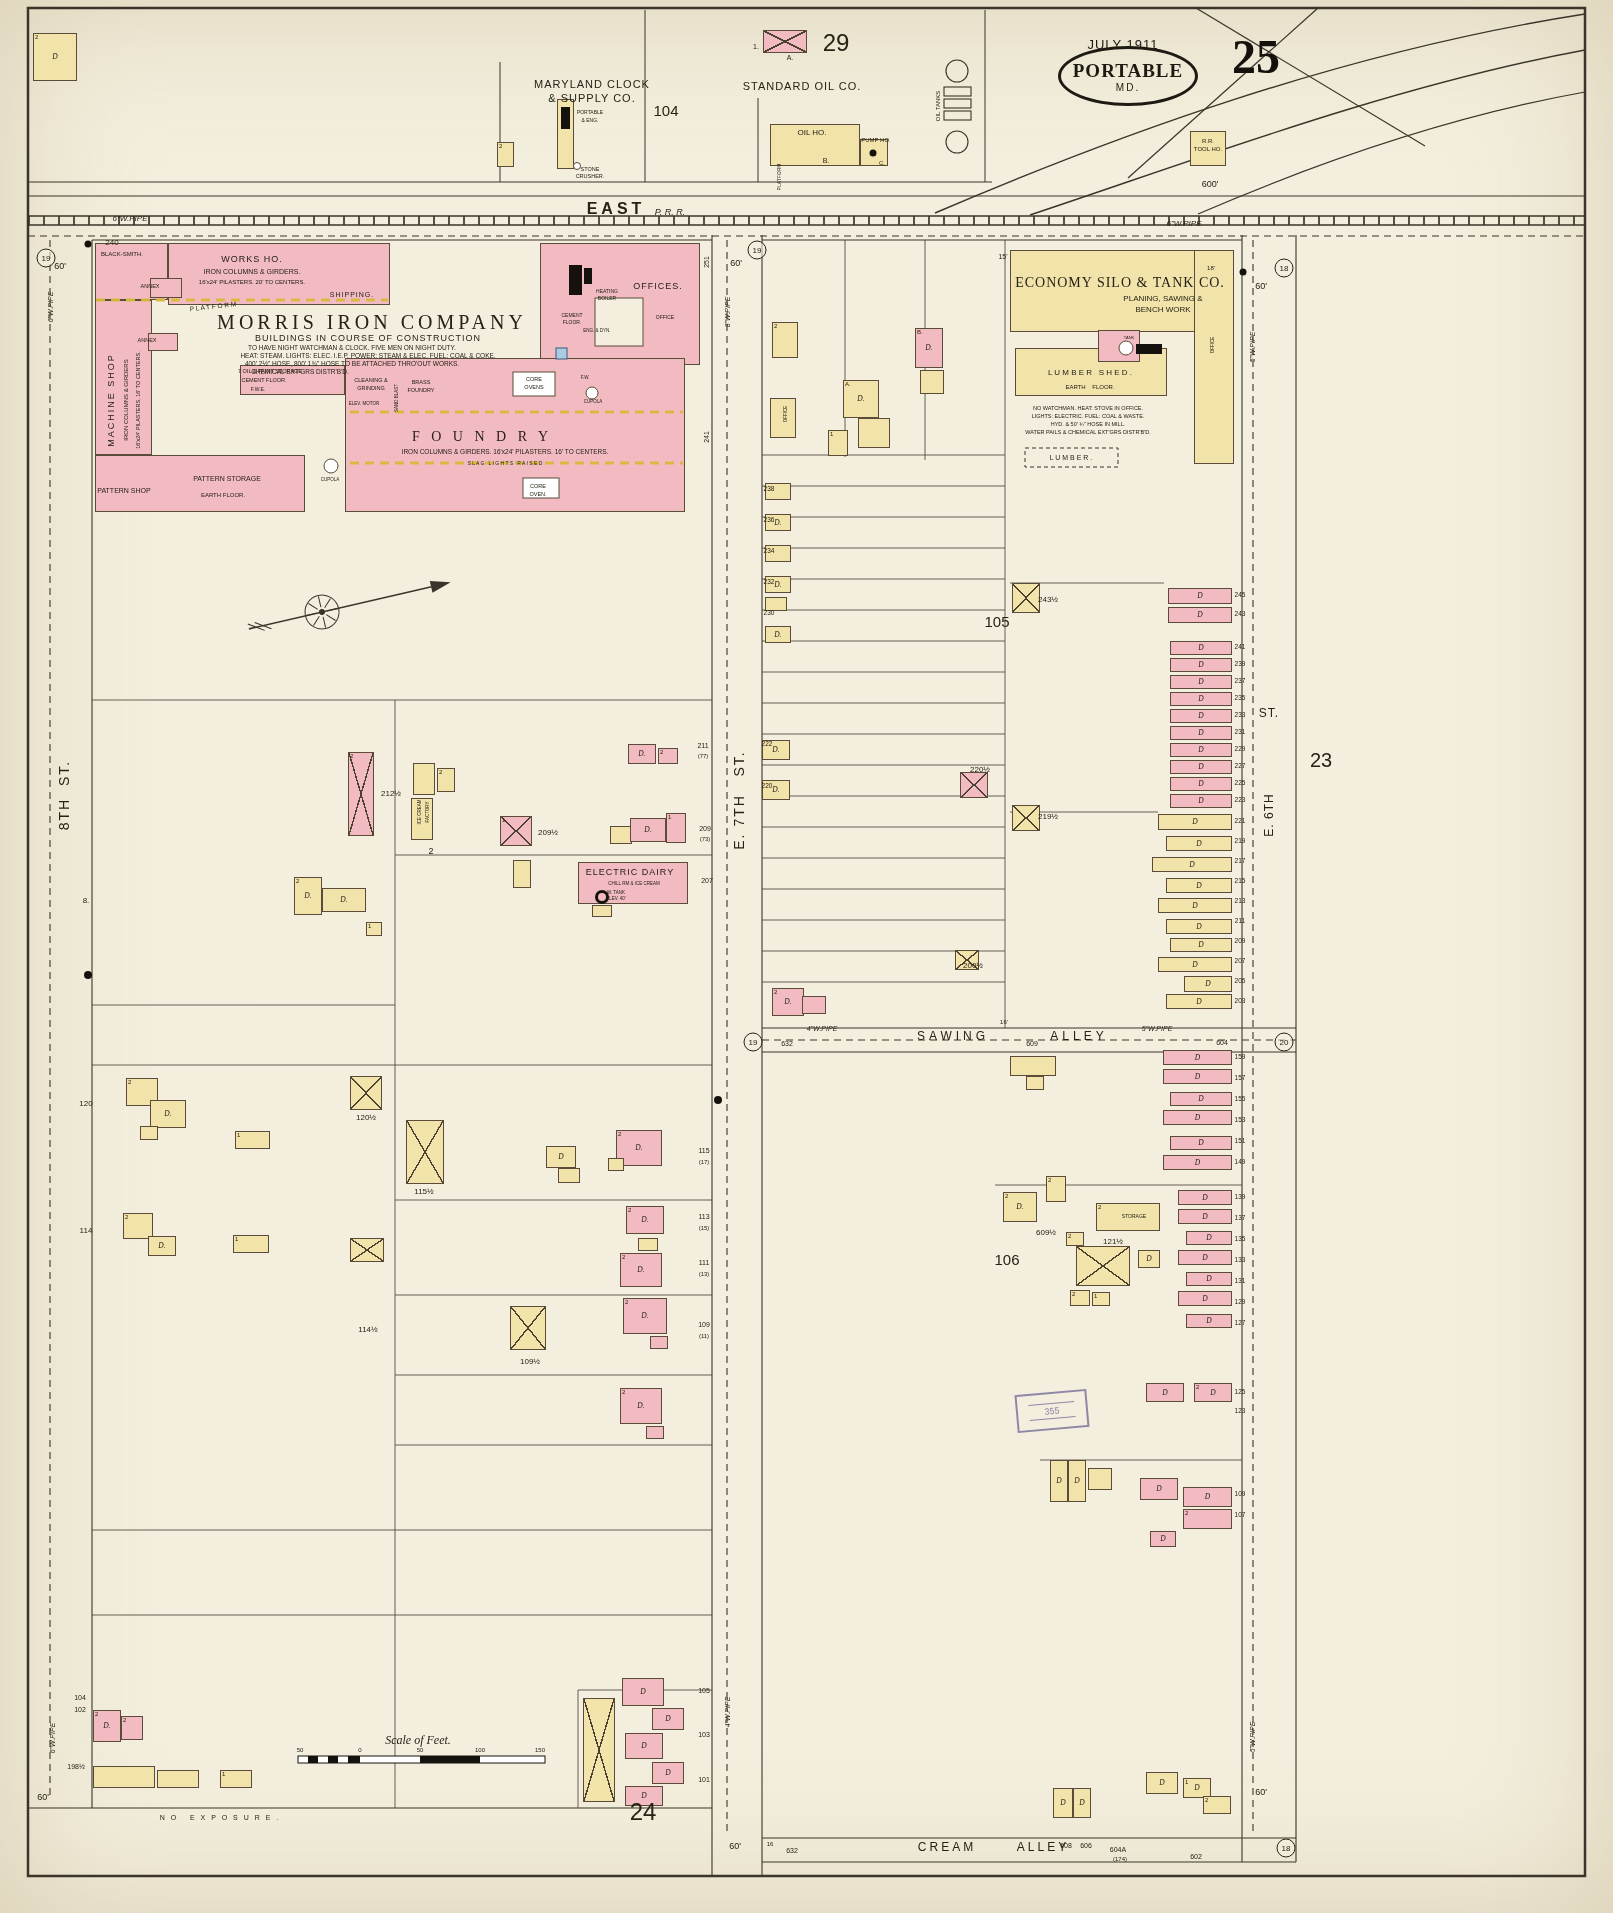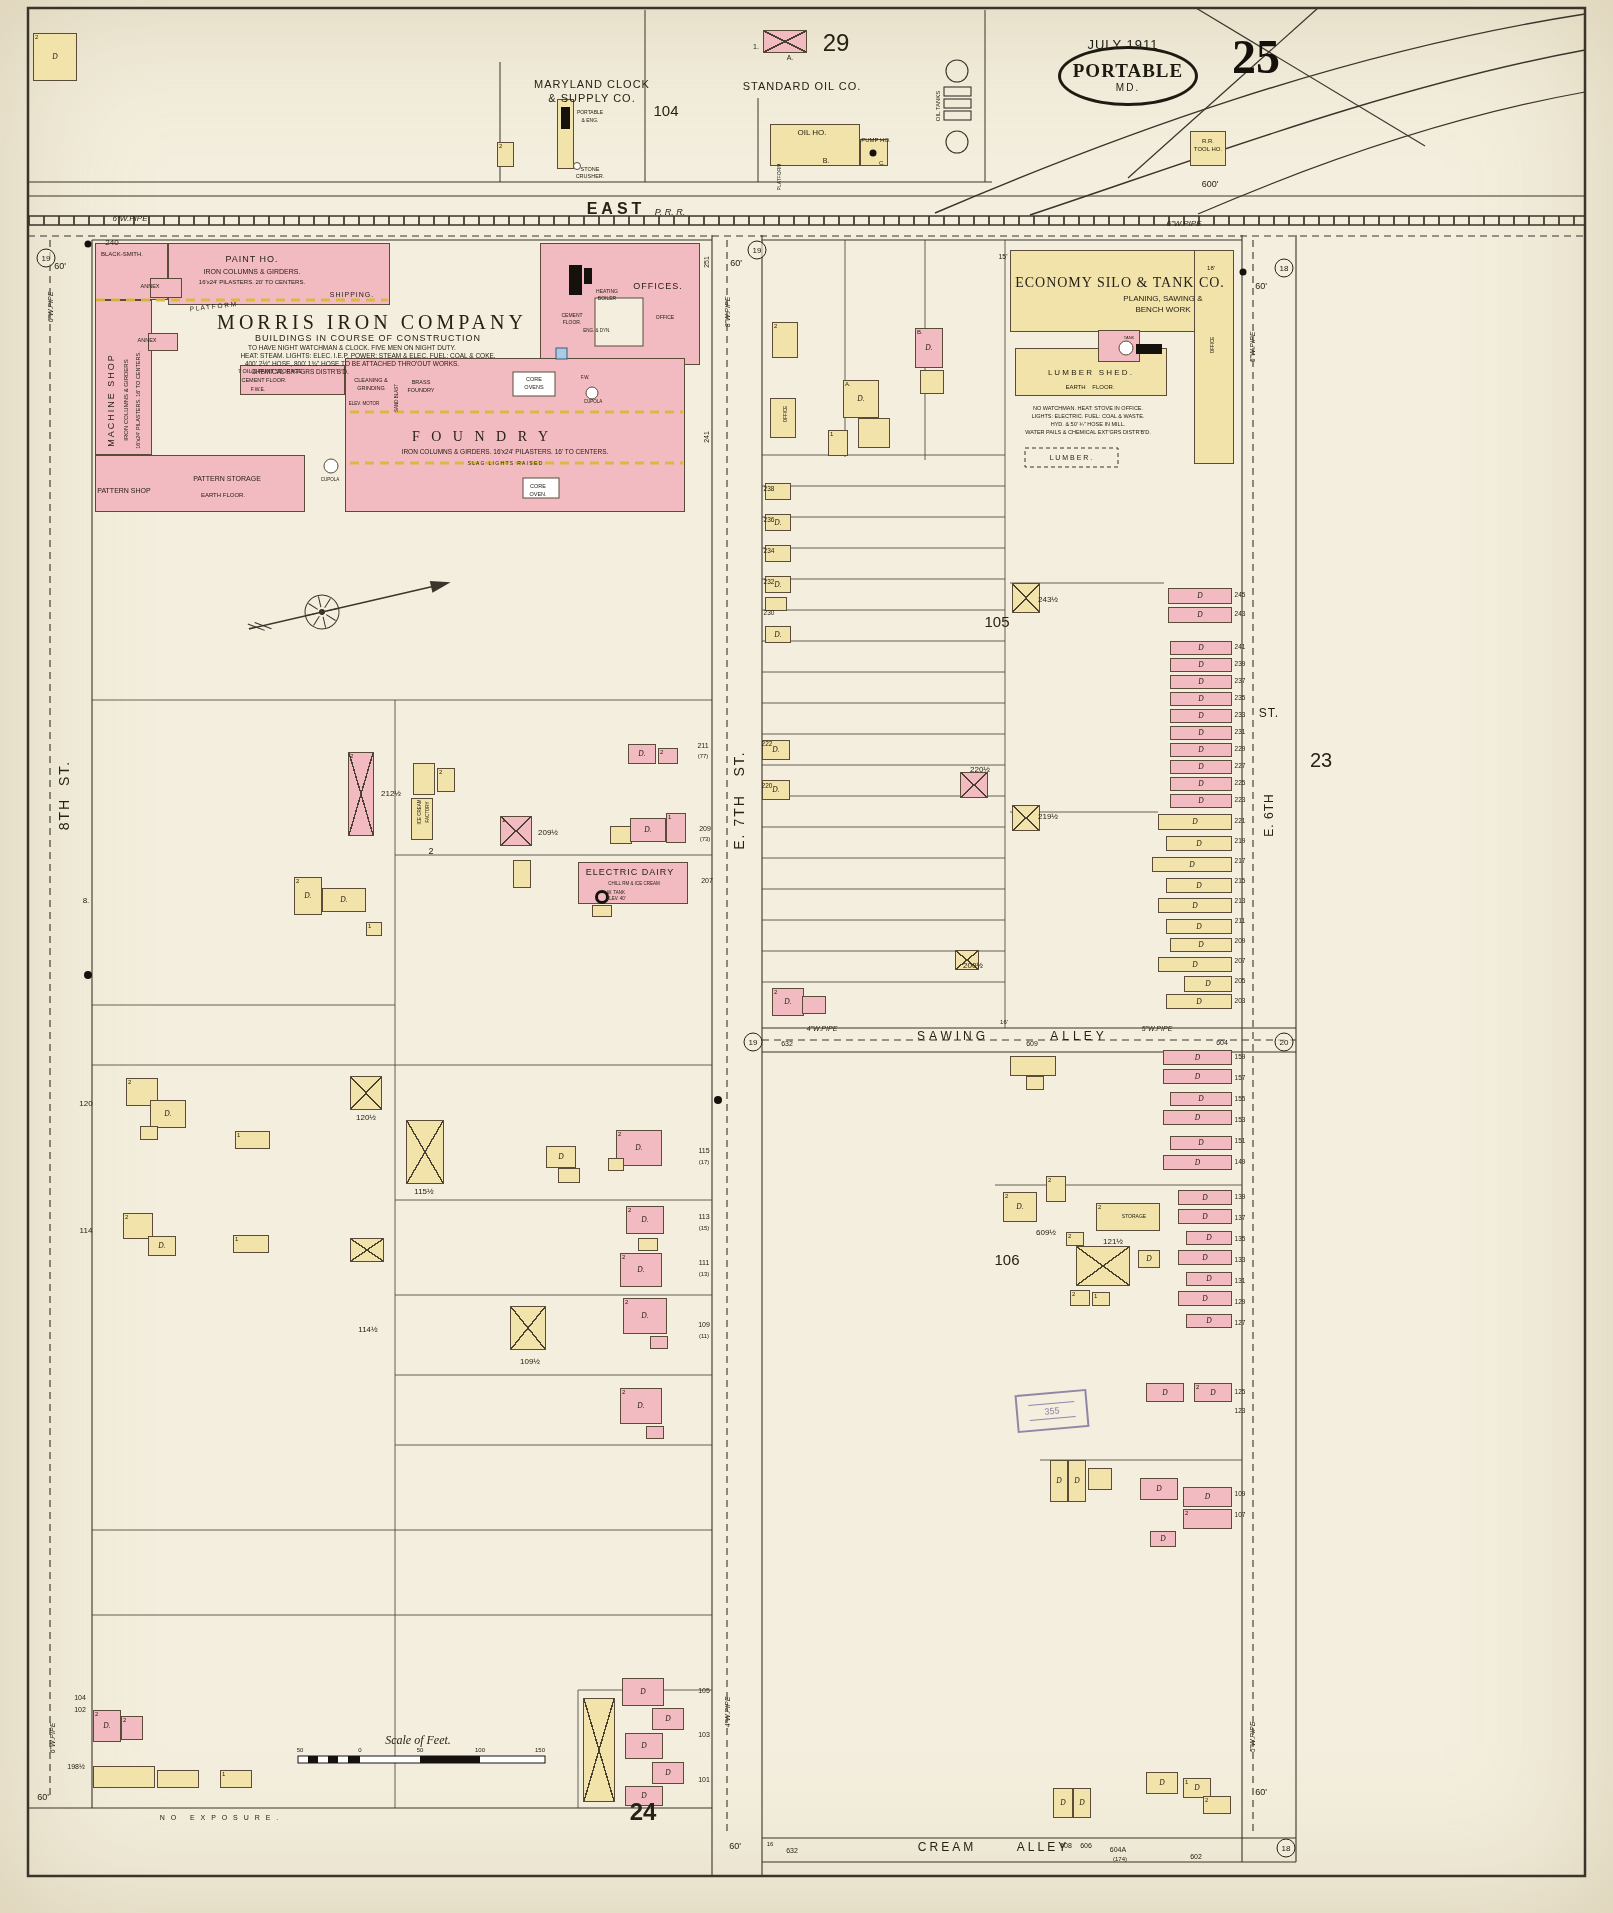--- a/index.html
+++ b/index.html
@@ -574,21 +574,21 @@
       <div class="lbl" style="left: 50px; top: 307px; font-size: 7px; transform: translate(-50%, -50%) rotate(-90deg); font-style: italic;">6"W.PIPE</div>
       <div class="lbl" style="left: 43px; top: 1797px; font-size: 9px; transform: translate(-50%, -50%) rotate(0deg);">60'</div>
       <div class="lbl" style="left: 52px; top: 1738px; font-size: 7px; transform: translate(-50%, -50%) rotate(-90deg); font-style: italic;">6"W.PIPE</div>
       <div class="lbl" style="left: 112px; top: 243px; font-size: 8px; transform: translate(-50%, -50%) rotate(0deg);">240</div>
       <div class="lbl" style="left: 372px; top: 322px; font-size: 20px; transform: translate(-50%, -50%) rotate(0deg); letter-spacing: 4px; font-family: &quot;Liberation Serif&quot;, serif;">MORRIS IRON COMPANY</div>
       <div class="lbl" style="left: 368px; top: 338px; font-size: 9px; transform: translate(-50%, -50%) rotate(0deg); letter-spacing: 1px;">BUILDINGS IN COURSE OF CONSTRUCTION</div>
       <div class="lbl" style="left: 352px; top: 348px; font-size: 6.5px; transform: translate(-50%, -50%) rotate(0deg);">TO HAVE NIGHT WATCHMAN &amp; CLOCK. FIVE MEN ON NIGHT DUTY.</div>
       <div class="lbl" style="left: 368px; top: 356px; font-size: 6.5px; transform: translate(-50%, -50%) rotate(0deg);">HEAT: STEAM. LIGHTS: ELEC. I.E.P. POWER: STEAM &amp; ELEC. FUEL: COAL &amp; COKE.</div>
       <div class="lbl" style="left: 352px; top: 364px; font-size: 6.5px; transform: translate(-50%, -50%) rotate(0deg);">400' 2½" HOSE, 800' 1¾" HOSE TO BE ATTACHED THRO'OUT WORKS.</div>
       <div class="lbl" style="left: 300px; top: 372px; font-size: 6.5px; transform: translate(-50%, -50%) rotate(0deg);">CHEMICAL EXT'GRS DISTR'B'D.</div>
-      <div class="lbl" style="left: 252px; top: 259px; font-size: 9px; transform: translate(-50%, -50%) rotate(0deg); letter-spacing: 1px;">PAINT HO.</div>
+      <div class="lbl" style="left: 252px; top: 259px; font-size: 9px; transform: translate(-50%, -50%) rotate(0deg); letter-spacing: 1px;">WORKS HO.</div>
       <div class="lbl" style="left: 252px; top: 271px; font-size: 7px; transform: translate(-50%, -50%) rotate(0deg);">IRON COLUMNS &amp; GIRDERS.</div>
       <div class="lbl" style="left: 252px; top: 282px; font-size: 6px; transform: translate(-50%, -50%) rotate(0deg);">16'x24' PILASTERS. 20' TO CENTERS.</div>
       <div class="lbl" style="left: 352px; top: 294px; font-size: 7px; transform: translate(-50%, -50%) rotate(0deg); letter-spacing: 1px;">SHIPPING.</div>
       <div class="lbl" style="left: 122px; top: 254px; font-size: 6px; transform: translate(-50%, -50%) rotate(0deg);">BLACK-SMITH.</div>
       <div class="lbl" style="left: 150px; top: 287px; font-size: 5.5px; transform: translate(-50%, -50%) rotate(0deg);">ANNEX</div>
       <div class="lbl" style="left: 147px; top: 341px; font-size: 5.5px; transform: translate(-50%, -50%) rotate(0deg);">ANNEX</div>
       <div class="lbl" style="left: 213px; top: 307px; font-size: 6.5px; transform: translate(-50%, -50%) rotate(-6deg);">P L A T F O R M</div>
       <div class="lbl" style="left: 111px; top: 400px; font-size: 9px; transform: translate(-50%, -50%) rotate(-90deg); letter-spacing: 2px;">MACHINE SHOP</div>
       <div class="lbl" style="left: 126px; top: 400px; font-size: 6px; transform: translate(-50%, -50%) rotate(-90deg);">IRON COLUMNS &amp; GIRDERS</div>
       <div class="lbl" style="left: 139px; top: 400px; font-size: 5.5px; transform: translate(-50%, -50%) rotate(-90deg);">16'x24' PILASTERS. 16' TO CENTERS.</div>
@@ -652,21 +652,21 @@
       <div class="lbl" style="left: 704px; top: 1274px; font-size: 6px; transform: translate(-50%, -50%) rotate(0deg);">(13)</div>
       <div class="lbl" style="left: 704px; top: 1324px; font-size: 7px; transform: translate(-50%, -50%) rotate(0deg);">109</div>
       <div class="lbl" style="left: 704px; top: 1336px; font-size: 6px; transform: translate(-50%, -50%) rotate(0deg);">(11)</div>
       <div class="lbl" style="left: 704px; top: 1690px; font-size: 7px; transform: translate(-50%, -50%) rotate(0deg);">105</div>
       <div class="lbl" style="left: 704px; top: 1734px; font-size: 7px; transform: translate(-50%, -50%) rotate(0deg);">103</div>
       <div class="lbl" style="left: 704px; top: 1779px; font-size: 7px; transform: translate(-50%, -50%) rotate(0deg);">101</div>
       <div class="lbl" style="left: 80px; top: 1697px; font-size: 7px; transform: translate(-50%, -50%) rotate(0deg);">104</div>
       <div class="lbl" style="left: 80px; top: 1709px; font-size: 7px; transform: translate(-50%, -50%) rotate(0deg);">102</div>
       <div class="lbl" style="left: 76px; top: 1766px; font-size: 7px; transform: translate(-50%, -50%) rotate(0deg);">198½</div>
       <div class="lbl" style="left: 220px; top: 1817px; font-size: 7px; transform: translate(-50%, -50%) rotate(0deg); letter-spacing: 2px;">N O   E X P O S U R E .</div>
-      <div class="lbl" style="left: 643px; top: 1812px; font-size: 24px; transform: translate(-50%, -50%) rotate(0deg); font-weight: bold;">24</div>
+      <div class="lbl" style="left: 643px; top: 1812px; font-size: 24px; transform: translate(-50%, -50%) rotate(0deg);">24</div>
       <div class="lbl" style="left: 418px; top: 1740px; font-size: 12px; transform: translate(-50%, -50%) rotate(0deg); font-style: italic; font-family: &quot;Liberation Serif&quot;, serif;">Scale of Feet.</div>
       <div class="lbl" style="left: 300px; top: 1750px; font-size: 6px; transform: translate(-50%, -50%) rotate(0deg);">50</div>
       <div class="lbl" style="left: 360px; top: 1750px; font-size: 6px; transform: translate(-50%, -50%) rotate(0deg);">0</div>
       <div class="lbl" style="left: 420px; top: 1750px; font-size: 6px; transform: translate(-50%, -50%) rotate(0deg);">50</div>
       <div class="lbl" style="left: 480px; top: 1750px; font-size: 6px; transform: translate(-50%, -50%) rotate(0deg);">100</div>
       <div class="lbl" style="left: 540px; top: 1750px; font-size: 6px; transform: translate(-50%, -50%) rotate(0deg);">150</div>
       <div class="lbl" style="left: 739px; top: 800px; font-size: 14px; transform: translate(-50%, -50%) rotate(-90deg); letter-spacing: 2px;">E. 7TH   ST.</div>
       <div class="lbl" style="left: 736px; top: 263px; font-size: 9px; transform: translate(-50%, -50%) rotate(0deg);">60'</div>
       <div class="lbl" style="left: 727px; top: 312px; font-size: 7px; transform: translate(-50%, -50%) rotate(-90deg); font-style: italic;">8"W.PIPE</div>
       <div class="lbl" style="left: 735px; top: 1846px; font-size: 9px; transform: translate(-50%, -50%) rotate(0deg);">60'</div>

